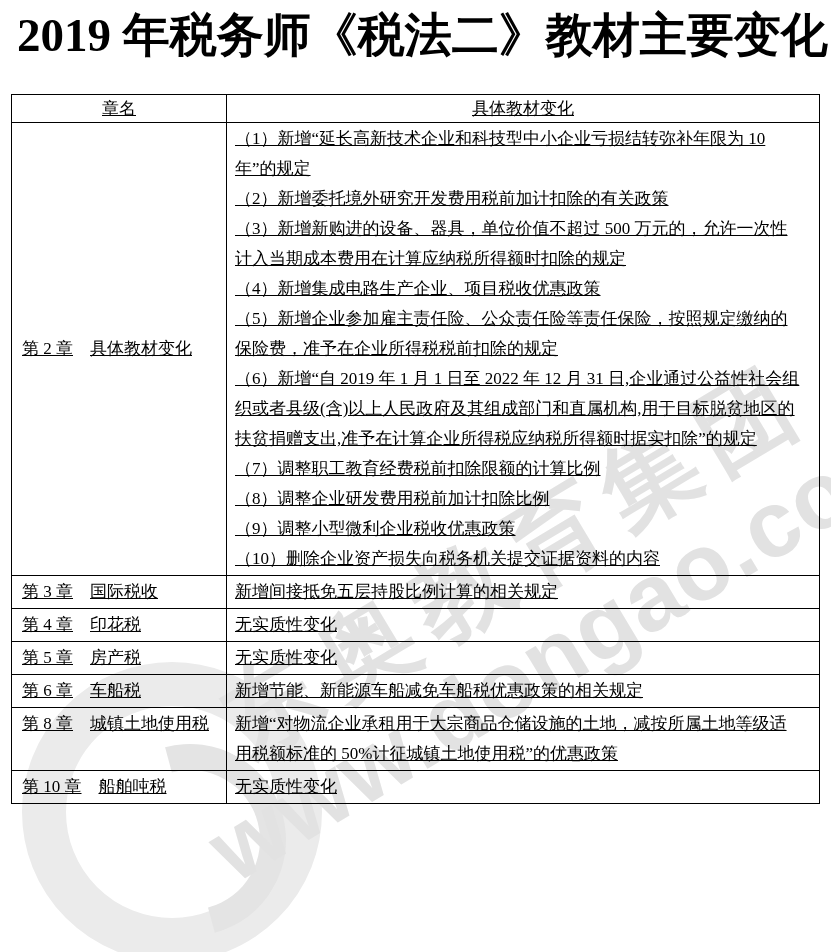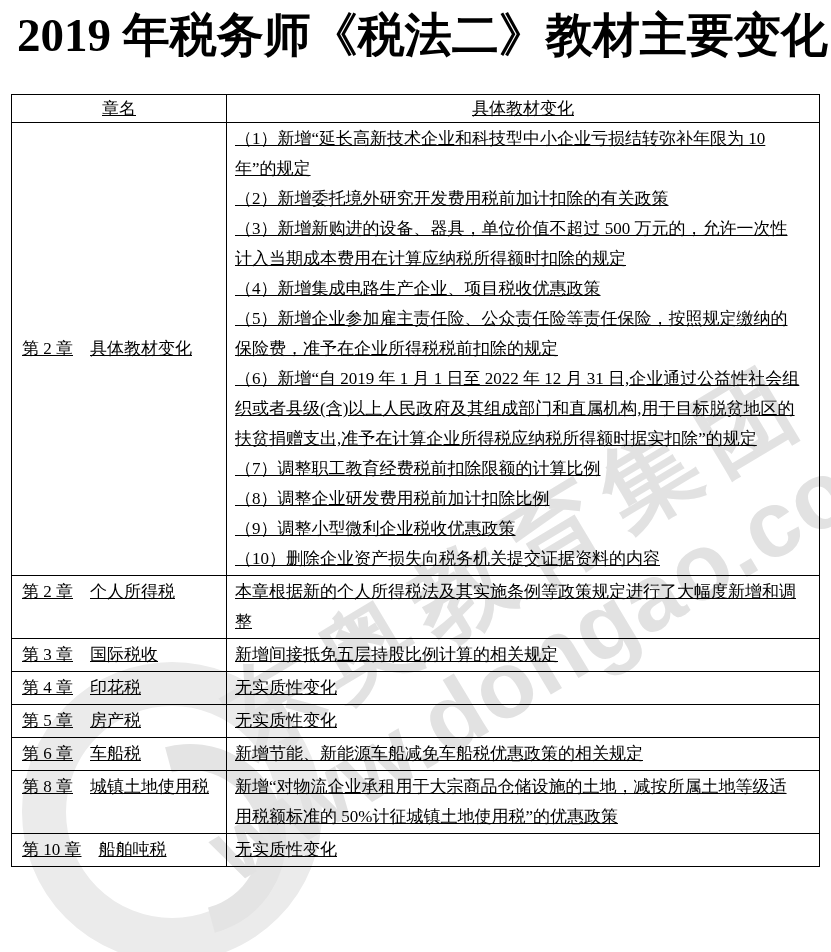--- a/index.html
+++ b/index.html
@@ -126,26 +126,20 @@
             <p>（4）新增集成电路生产企业、项目税收优惠政策</p>
             <p>（5）新增企业参加雇主责任险、公众责任险等责任保险，按照规定缴纳的保险费，准予在企业所得税税前扣除的规定</p>
             <p>（6）新增“自 2019 年 1 月 1 日至 2022 年 12 月 31 日,企业通过公益性社会组织或者县级(含)以上人民政府及其组成部门和直属机构,用于目标脱贫地区的扶贫捐赠支出,准予在计算企业所得税应纳税所得额时据实扣除”的规定</p>
             <p>（7）调整职工教育经费税前扣除限额的计算比例</p>
             <p>（8）调整企业研发费用税前加计扣除比例</p>
             <p>（9）调整小型微利企业税收优惠政策</p>
             <p>（10）删除企业资产损失向税务机关提交证据资料的内容</p>
           </td>
         </tr>
         <tr>
-          <td class="chapter"><span class="ch">第 2 章</span><span class="nm">个人所得税</span></td>
-          <td class="changes">
-              <p>本章根据新的个人所得税法及其实施条例等政策规定进行了大幅度新增和调整</p>
-            </td>
-        </tr>
-        <tr>
           <td class="chapter"><span class="ch">第 3 章</span><span class="nm">国际税收</span></td>
           <td class="changes">
               <p>新增间接抵免五层持股比例计算的相关规定</p>
             </td>
         </tr>
         <tr>
           <td class="chapter"><span class="ch">第 4 章</span><span class="nm">印花税</span></td>
           <td class="changes">
               <p>无实质性变化</p>
             </td>

